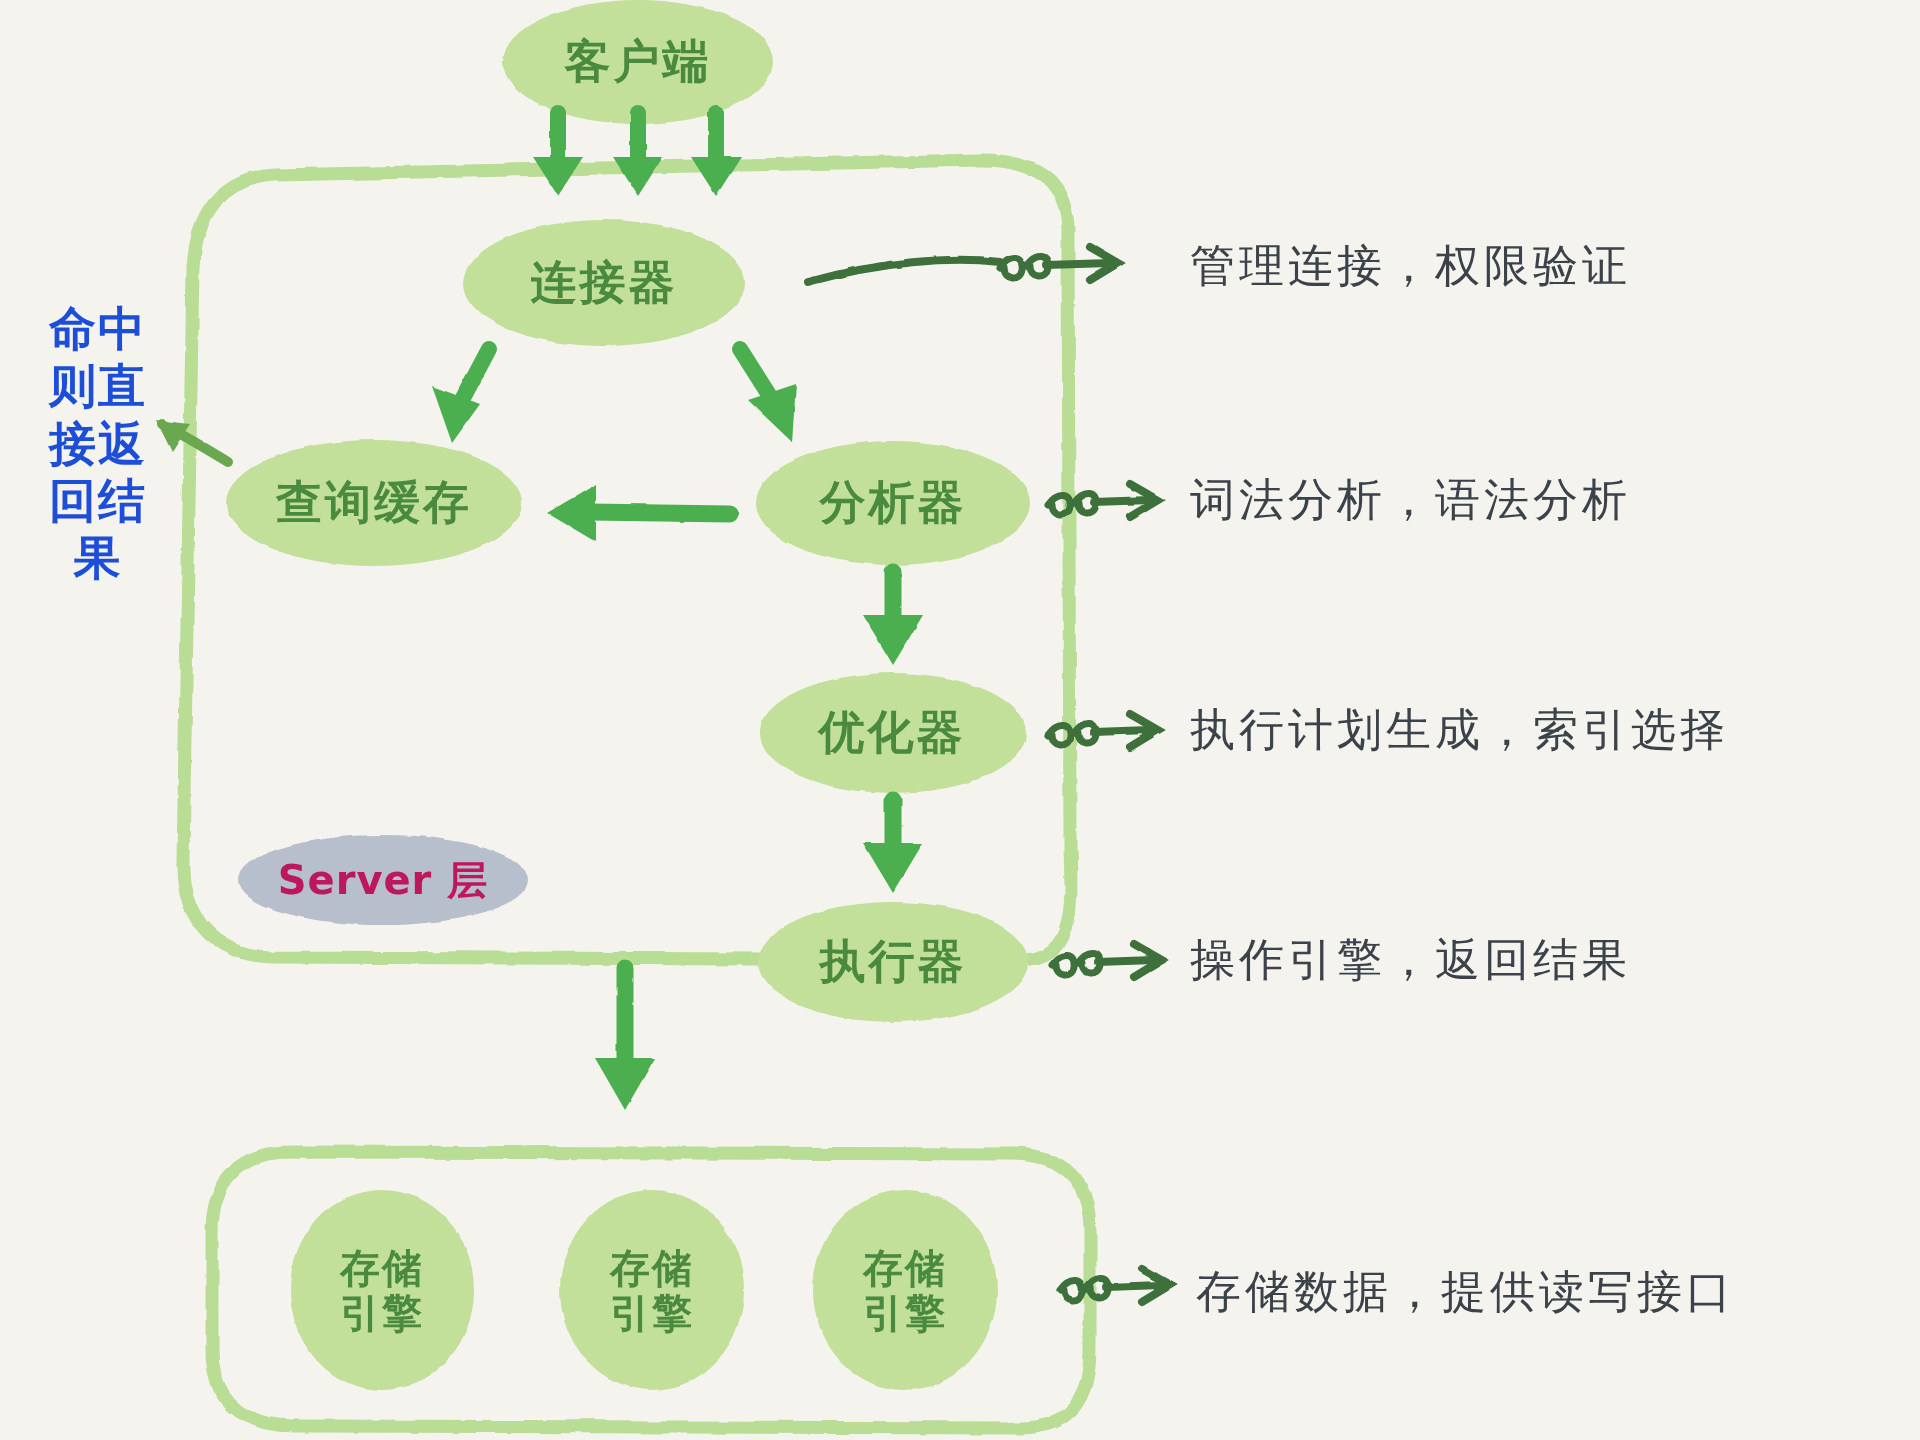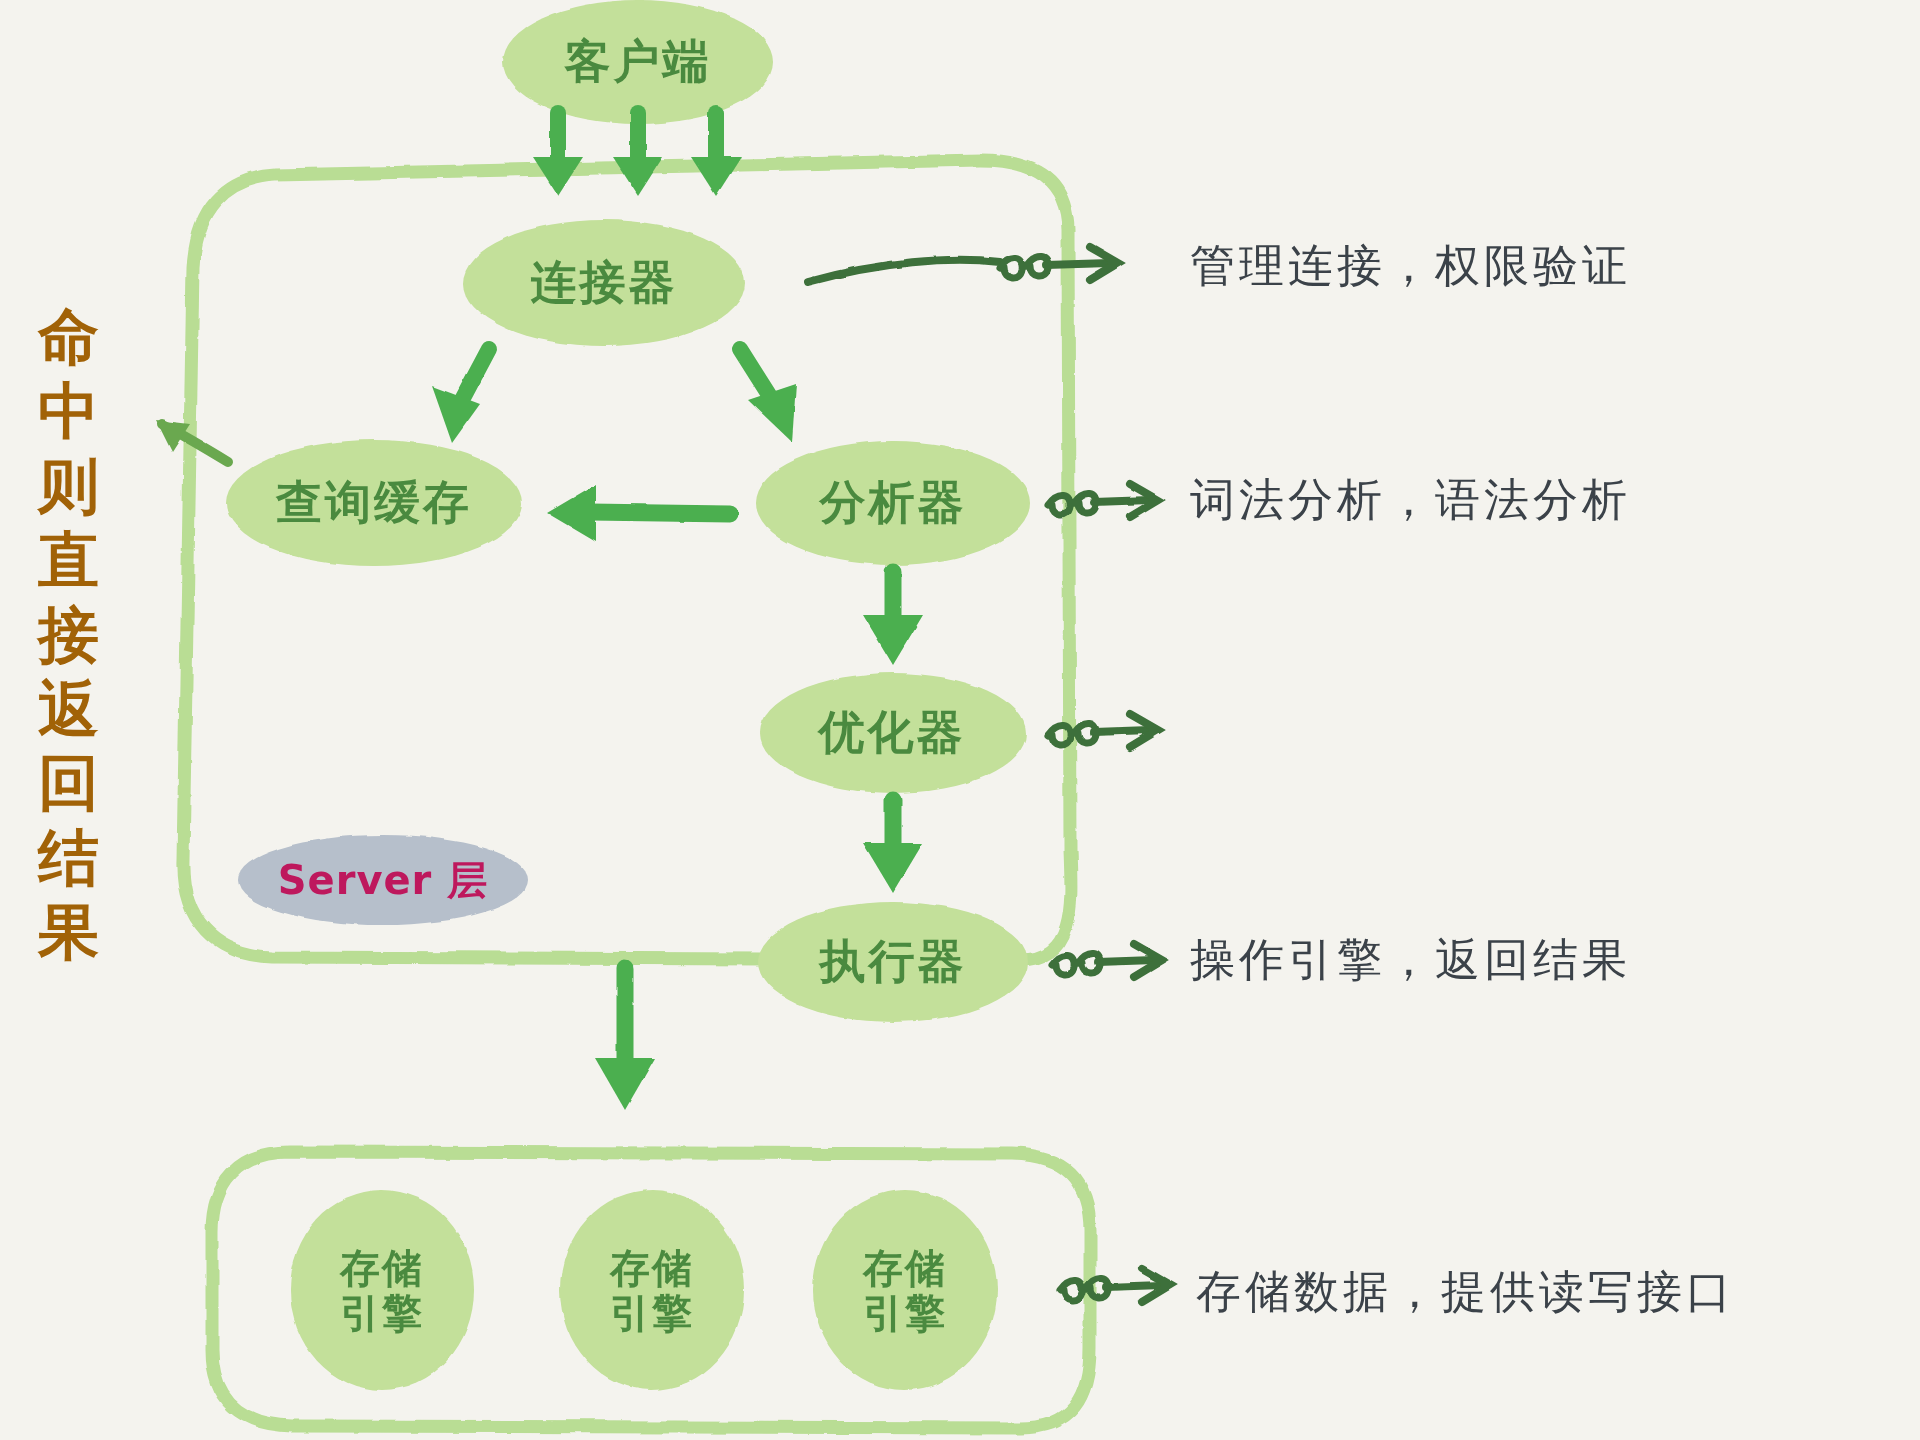--- a/index.html
+++ b/index.html
@@ -55,28 +55,28 @@
     position: absolute;
     color: #3b4249;
     font-family: "DejaVu Sans", sans-serif;
     font-weight: 400;
     font-size: 45px;
     letter-spacing: 4px;
     white-space: nowrap;
   }
   .side-note {
     position: absolute;
-    color: #a16207;
+    color: #1d4ed8;
     font-family: "DejaVu Sans", sans-serif;
     font-weight: 700;
-    font-size: 61px;
+    font-size: 47px;
     letter-spacing: 2px;
     line-height: 1.22;
     width: 120px;
-    text-align: left;
+    text-align: center;
     word-break: break-all;
   }
 </style>
 </head>
 <body>
 
 <div id="stage">
 
   <svg id="sketch" viewBox="0 0 1920 1440">
     <defs>
@@ -244,18 +244,19 @@
 
   <div class="node-label stor" style="left:302px; top:1232px; width:160px; height:118px; white-space:pre-line;">存储
 引擎</div>
   <div class="node-label stor" style="left:572px; top:1232px; width:160px; height:118px; white-space:pre-line;">存储
 引擎</div>
   <div class="node-label stor" style="left:825px; top:1232px; width:160px; height:118px; white-space:pre-line;">存储
 引擎</div>
 
   <div class="annot" style="left:1190px; top:236px;">管理连接，权限验证</div>
   <div class="annot" style="left:1190px; top:470px;">词法分析，语法分析</div>
+  <div class="annot" style="left:1190px; top:700px;">执行计划生成，索引选择</div>
   <div class="annot" style="left:1190px; top:930px;">操作引擎，返回结果</div>
   <div class="annot" style="left:1196px; top:1228px;margin-top:34px;">存储数据，提供读写接口</div>
 
   <div class="side-note" style="left:38px; top:300px;">命中则直接返回结果</div>
 
 </div>
 
 </body></html>

